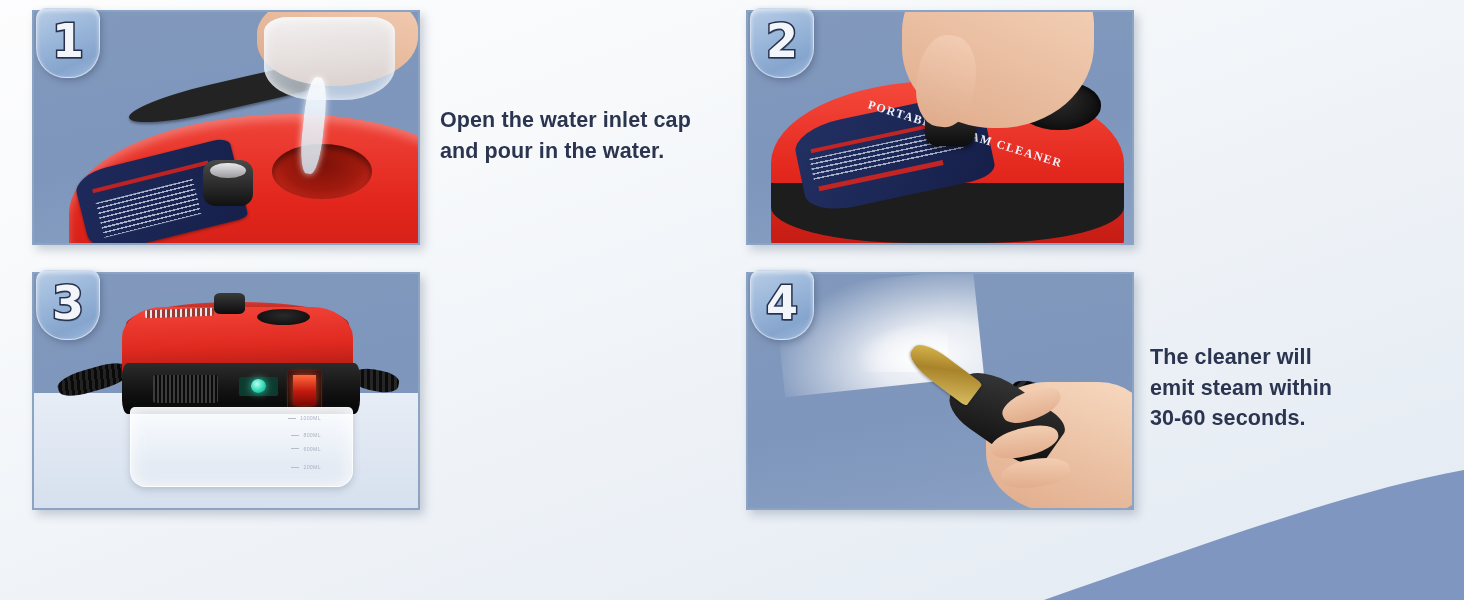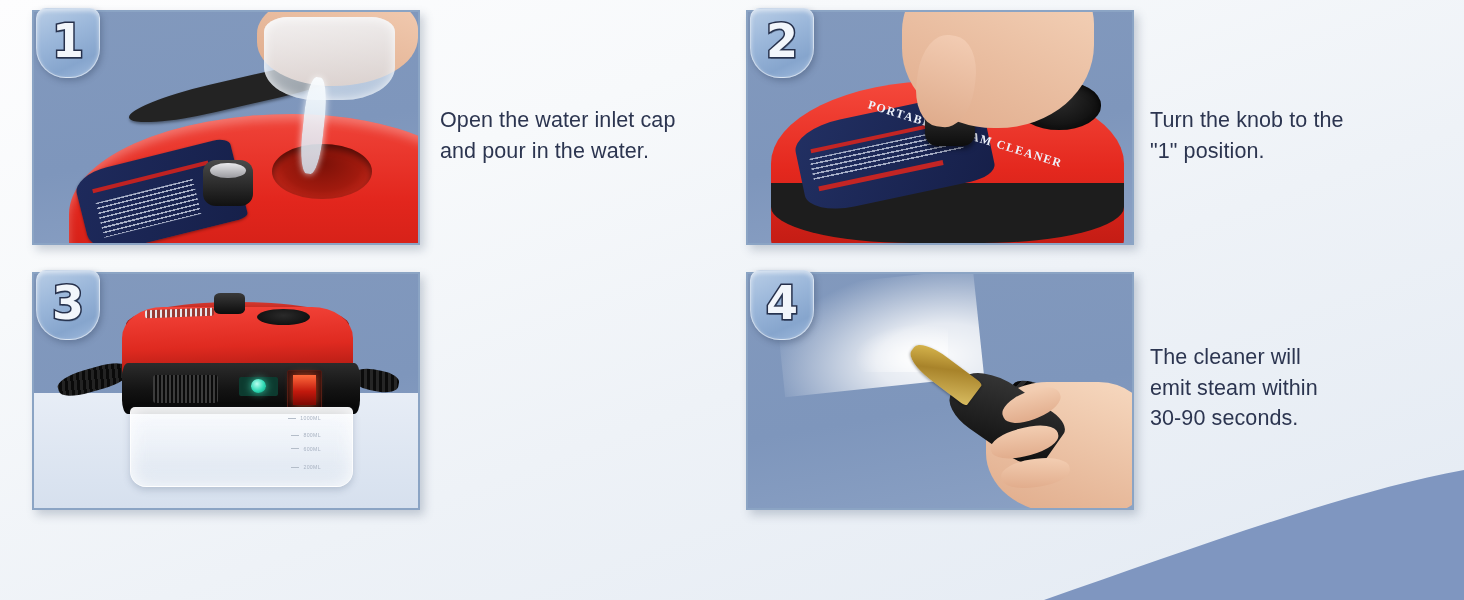--- a/index.html
+++ b/index.html
@@ -33,21 +33,21 @@
     font-family:"DejaVu Sans", sans-serif;
     font-size:46px; font-weight:bold; line-height:1;
     color:#f2f6fb;
     -webkit-text-stroke:3px #26304b;
     paint-order:stroke fill;
     text-shadow:1px 2px 0 rgba(40,55,85,.45);
     transform:translateY(-2px);
   }
   .caption{
     position:absolute; color:#2c3550; font-size:21.5px; line-height:1.42;
-    letter-spacing:.1px; white-space:pre-line;
+    letter-spacing:.1px; white-space:pre-line;font-weight:bold;
   }
   .note-wrap{ position:absolute; left:27px; bottom:10px; }
   .note-title{
     font-size:24px; font-weight:bold; color:#232c46; letter-spacing:.2px;
     margin-bottom:3px;
   }
   .note-body{ font-size:21px; color:#262f49; letter-spacing:.05px; }
 
   
   .p1-lid{
@@ -323,22 +323,20 @@
       <div class="p2-title">PORTABLE STEAM CLEANER</div>
       <div class="p2-cap"></div>
       <div class="p2-knob"></div>
       <div class="p2-hand"></div>
       <div class="p2-finger"></div>
     </div>
   </div>
   <div class="badge" style="left:18px;top:8px;">
     <span class="num">2</span>
   </div>
-  <div class="caption" style="left:418px;top:105px;width:290px;">Turn the knob to the
-"1" position.</div>
 </div>
 
 <div class="panel" style="left:0;top:260px;width:732px;height:262px;">
   <div class="photo" style="left:32px;top:12px;width:388px;height:238px;">
     <div class="scene">
       <div class="sky"></div>
       <div class="p3-bg-lo"></div>
       <div class="p3-hose-l"></div>
       <div class="p3-hose-r"></div>
       <div class="p3-top"></div>
@@ -377,17 +375,17 @@
       <div class="p4-f1"></div>
       <div class="p4-f2"></div>
       <div class="p4-f3"></div>
     </div>
   </div>
   <div class="badge" style="left:18px;top:10px;">
     <span class="num">4</span>
   </div>
   <div class="caption" style="left:1418px;top:82px;width:280px;left:418px;">The cleaner will
 emit steam within
-30-90 seconds.</div>
+30-60 seconds.</div>
 </div>
 
 <div class="note-wrap">
 </div>
 
 </body></html>

